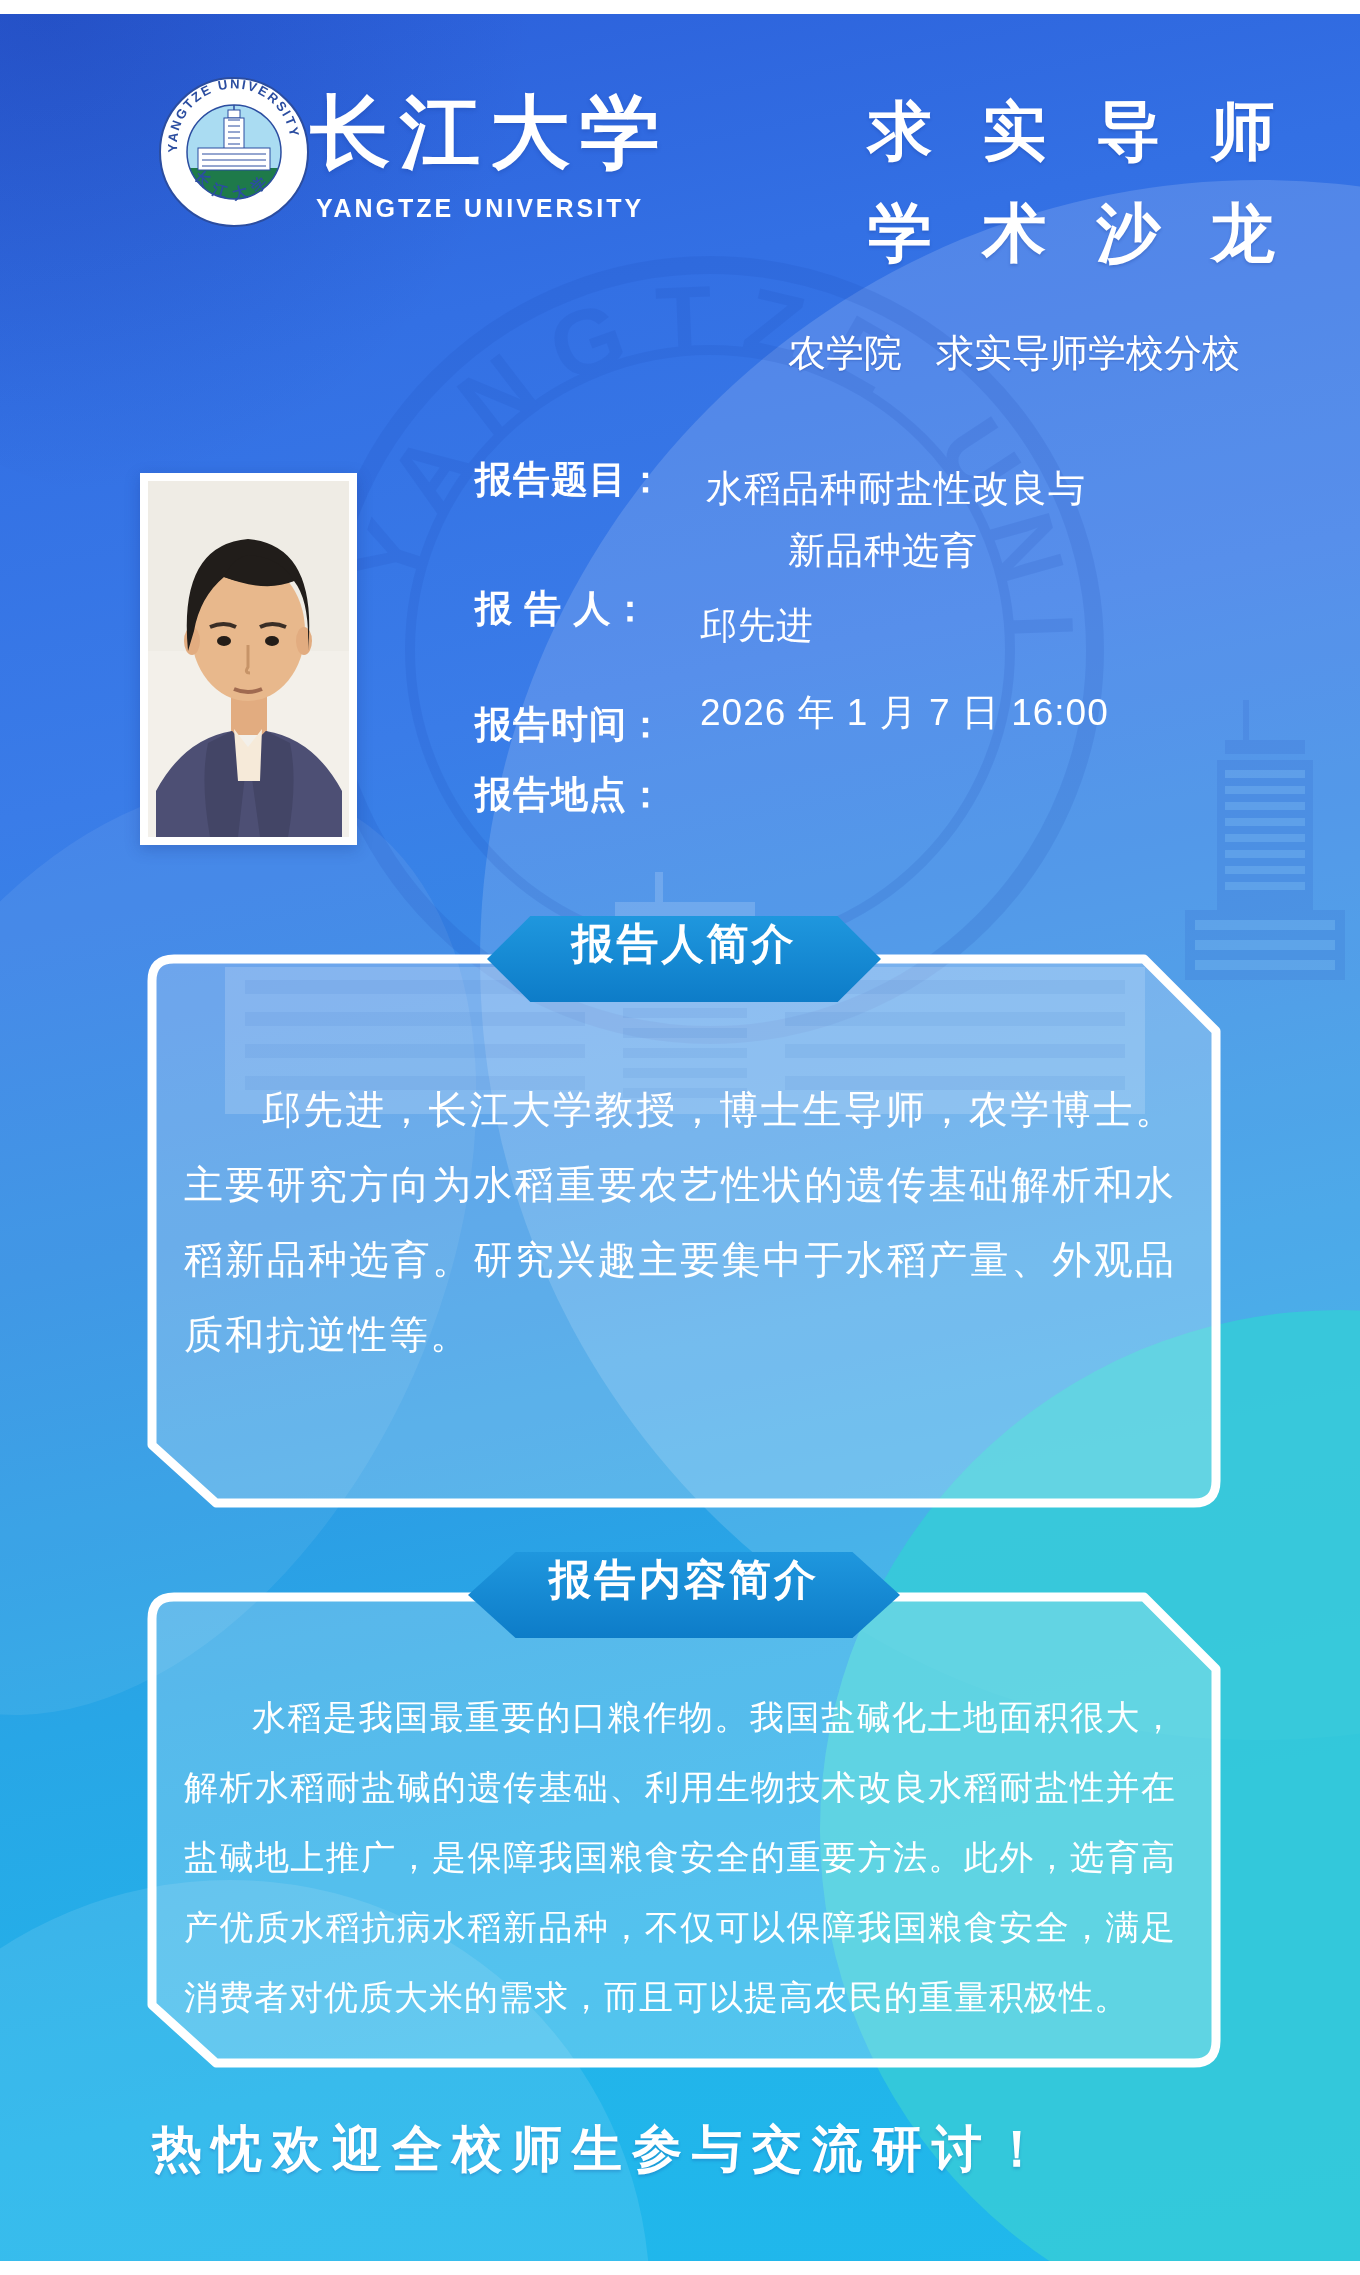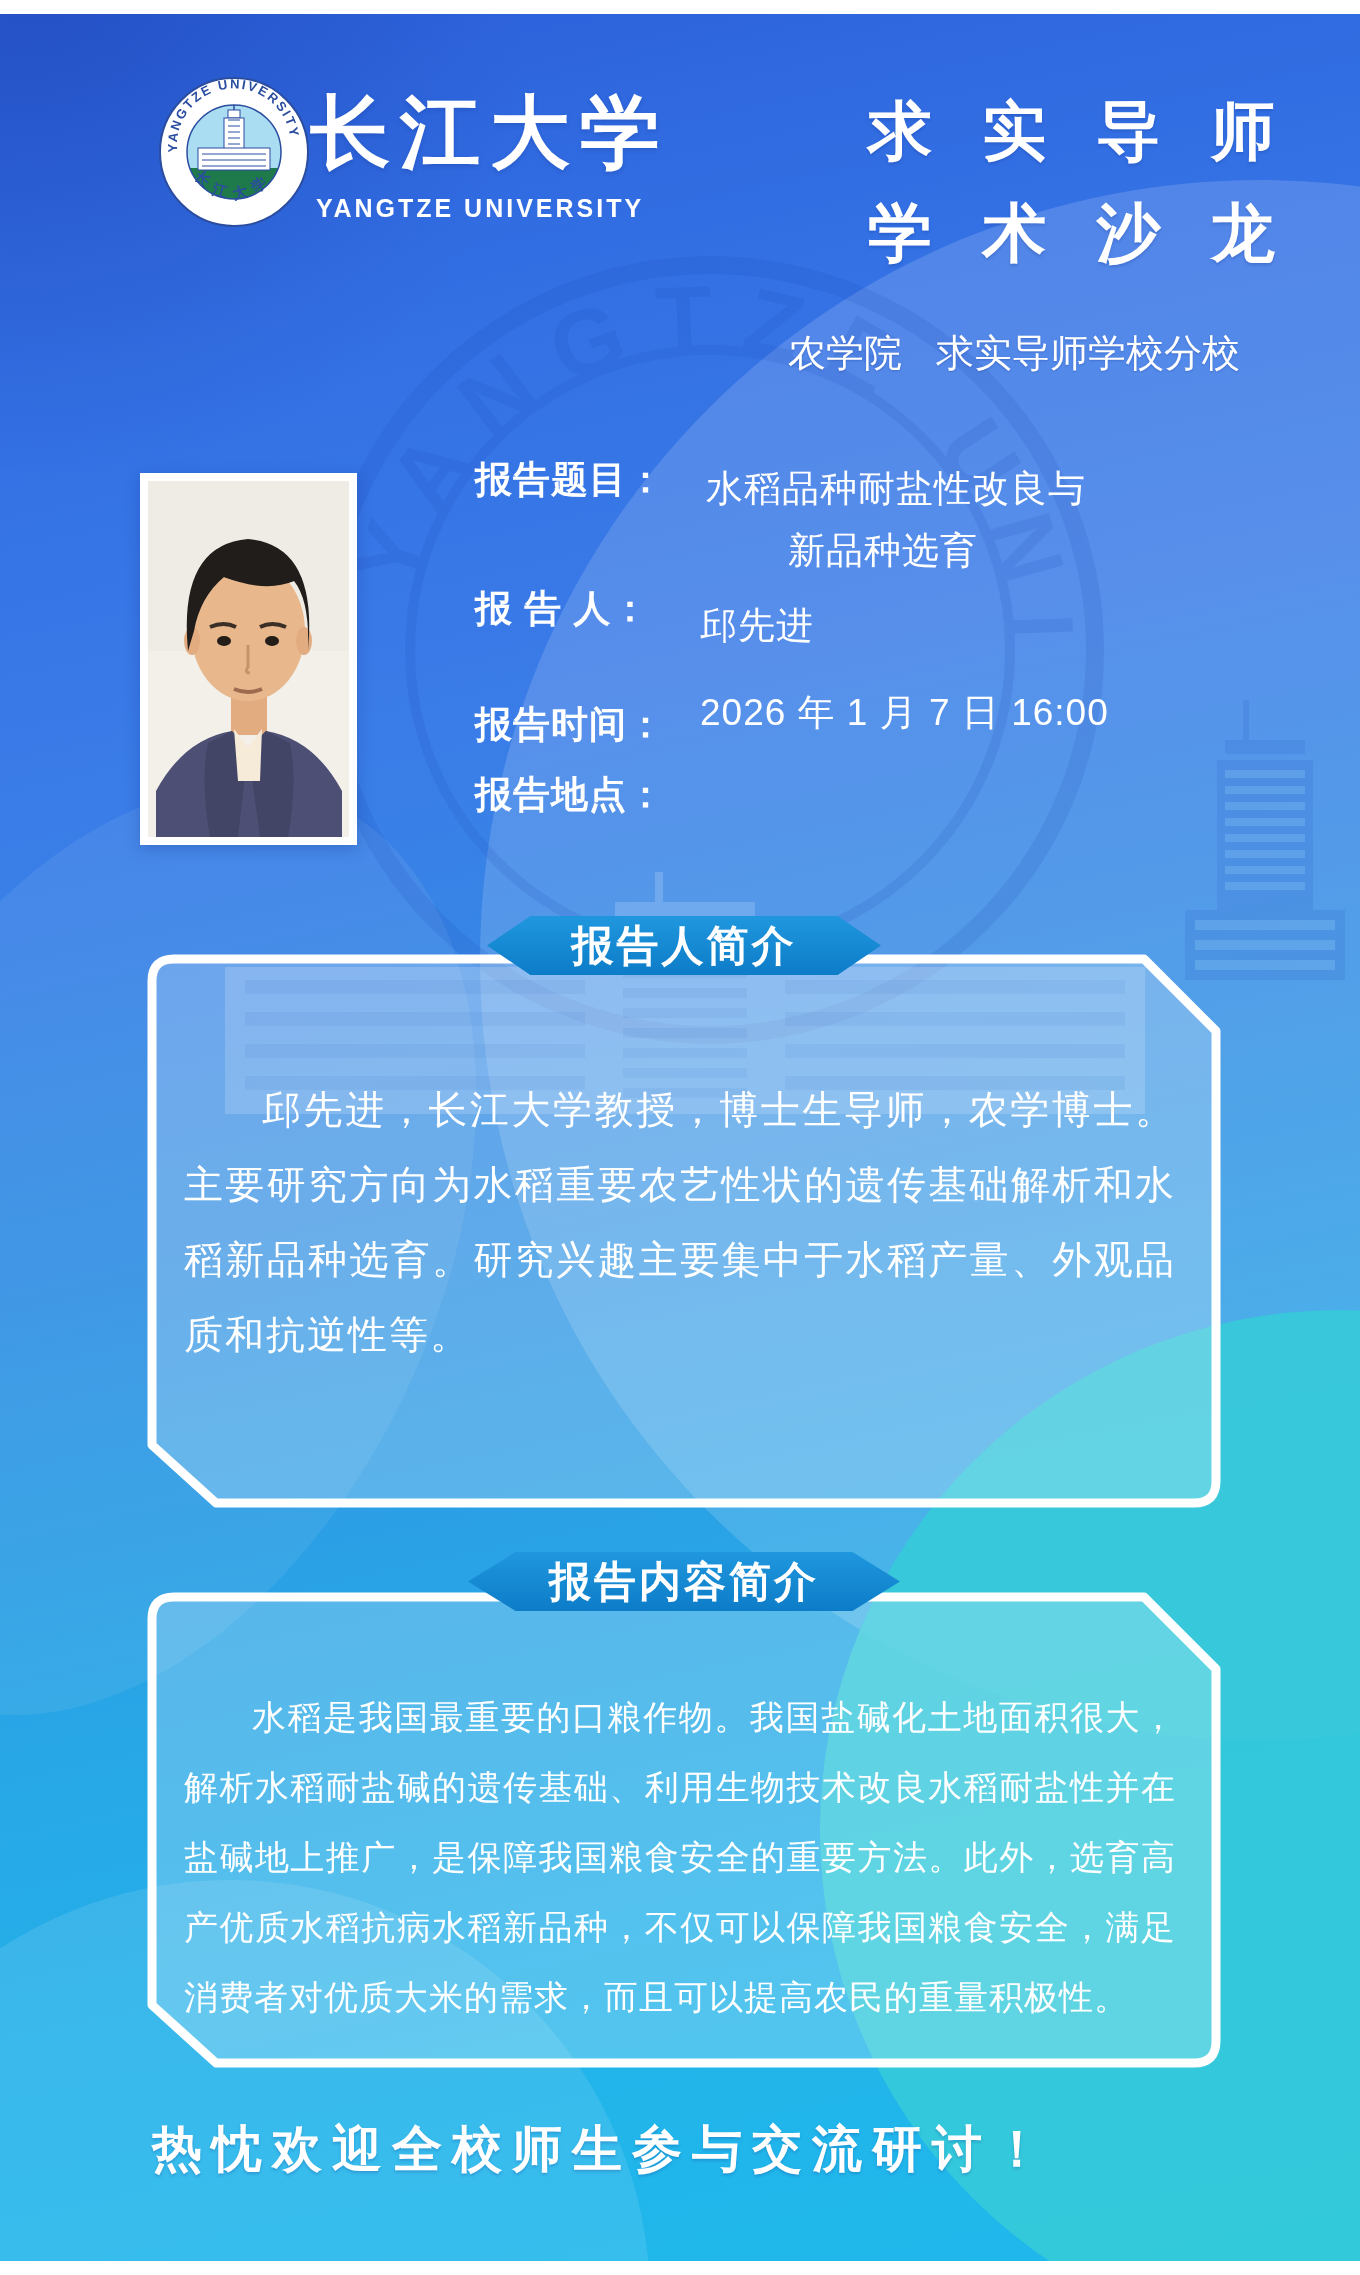--- a/index.html
+++ b/index.html
@@ -53,22 +53,22 @@
   .val{font-size:37px;letter-spacing:1px;white-space:pre;margin-top:12px;}
   .lbl-topic{top:455px;} .val-topic1{left:706px;top:452px;} .val-topic2{left:788px;top:514px;}
   .lbl-speaker{top:584px;} .val-speaker{left:700px;top:589px;}
   .lbl-time{top:672px;margin-top:28px;}    .val-time{left:700px;top:676px;}
   .lbl-place{top:770px;}   .val-place{left:700px;top:773px;}
 
   
   .panel-svg{left:144px;}
   .panel1{top:951px;}
   .panel2{top:1589px;}
-  .badge{position:absolute;display:flex;align-items:center;justify-content:center;
-    height:59px;background:linear-gradient(180deg,#1f97de 0%,#0d7cc8 100%);
+  .badge{position:absolute;display:flex;justify-content:center;
+    height:86px;background:linear-gradient(180deg,#1f97de 0%,#0d7cc8 100%);
     clip-path:polygon(0 50%,11% 0,89% 0,100% 50%,89% 100%,11% 100%);
     font-size:42px;font-weight:bold;letter-spacing:3px;color:#fff;}
   .badge1{left:487px;top:916px;width:394px;}
   .badge2{left:468px;top:1552px;width:432px;}
   .section-body{position:absolute;left:184px;width:992px;color:#fff;text-align:justify;
     text-indent:2em;white-space:normal;}
   .body1{top:1072px;font-size:39px;line-height:75px;letter-spacing:2px;}
   .body2{top:1682px;font-size:34px;line-height:70px;letter-spacing:1px;}
 
   

